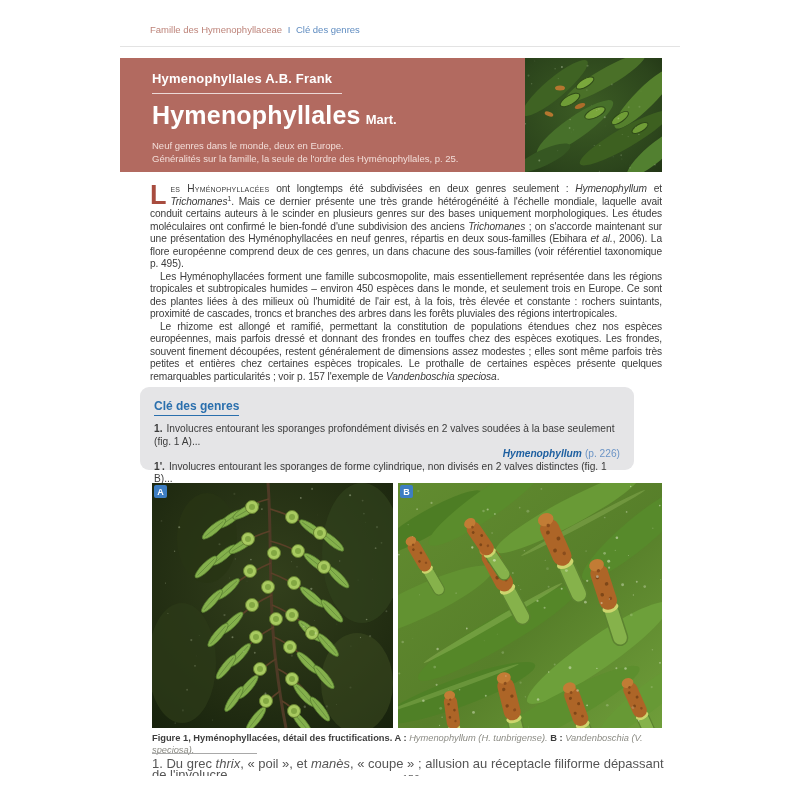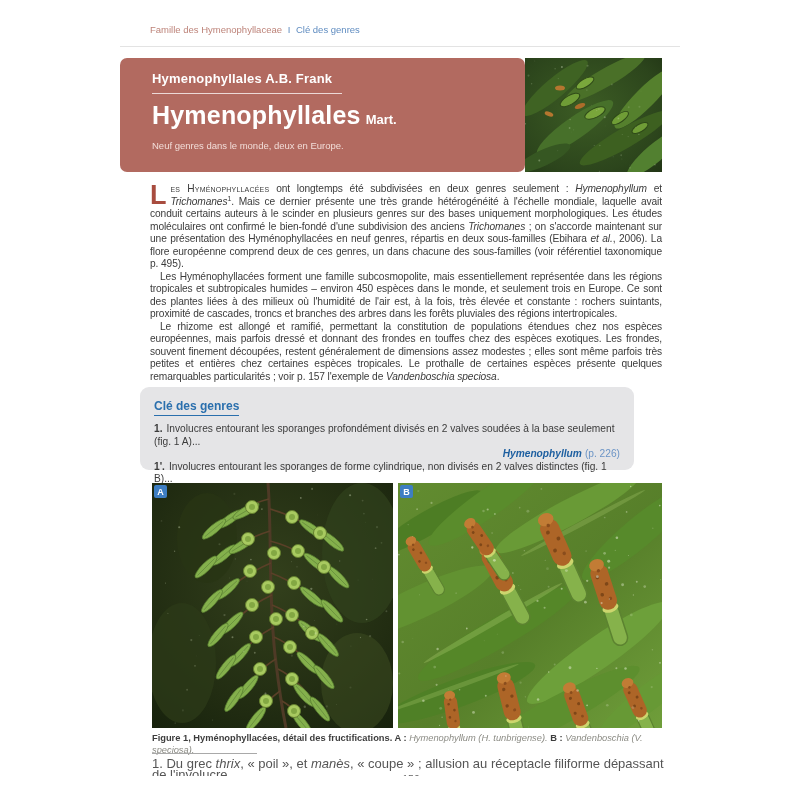--- a/index.html
+++ b/index.html
@@ -10,21 +10,21 @@
   
   .runhead{position:absolute;left:150px;top:24px;font-size:9.5px;letter-spacing:0;}
   .runhead .fam{color:#bd8379;}
   .runhead .sep{color:#5f8cc0;margin:0 3px;}
   .runhead .sec{color:#5f8cc0;}
   .headrule{position:absolute;left:120px;top:46px;width:560px;height:1px;background:#e3e3e3;}
 
   
   .taxbox{
     position:absolute;left:120px;top:58px;width:405px;height:114px;
-    background:#b26a60;box-sizing:border-box;padding:13px 18px 0 32px;color:#ffffff;border-radius:7px;
+    background:#b26a60;box-sizing:border-box;padding:13px 18px 0 32px;color:#ffffff;
   }
   .taxbox .order{font-size:13px;font-weight:bold;letter-spacing:0.2px;}
   .taxbox .rule{width:190px;height:1px;background:rgba(255,255,255,0.75);margin:7px 0 7px 0;}
   .taxbox .famname{font-size:25px;font-weight:bold;letter-spacing:0.2px;}
   .taxbox .famauth{font-size:13px;font-weight:bold;margin-left:5px;}
   .taxbox .notes{margin-top:9px;font-size:9.5px;line-height:13px;color:#f2ddd8;}
 
   .photo-top{position:absolute;left:525px;top:58px;width:137px;height:114px;overflow:hidden;}
 
   
@@ -86,20 +86,21 @@
   <div class="headrule"></div>
 
   <div class="taxbox">
     <div class="order">Hymenophyllales A.B. Frank</div>
     <div class="rule"></div>
     <div>
       <span class="famname">Hymenophyllales</span><span class="famauth">Mart.</span>
     </div>
     <div class="notes">
       <div>Neuf genres dans le monde, deux en Europe.</div>
+      <div>Généralités sur la famille, la seule de l'ordre des Hyménophyllales, p. 25.</div>
     </div>
   </div>
 
   <div class="photo-top">
     <svg viewBox="0 0 137 114" width="137" height="114" preserveAspectRatio="none">
       <defs>
         <radialGradient id="bgT" cx="45%" cy="45%" r="85%">
           <stop offset="0%" stop-color="#3c5c24"></stop>
           <stop offset="65%" stop-color="#2c451c"></stop>
           <stop offset="100%" stop-color="#1e3013"></stop>

